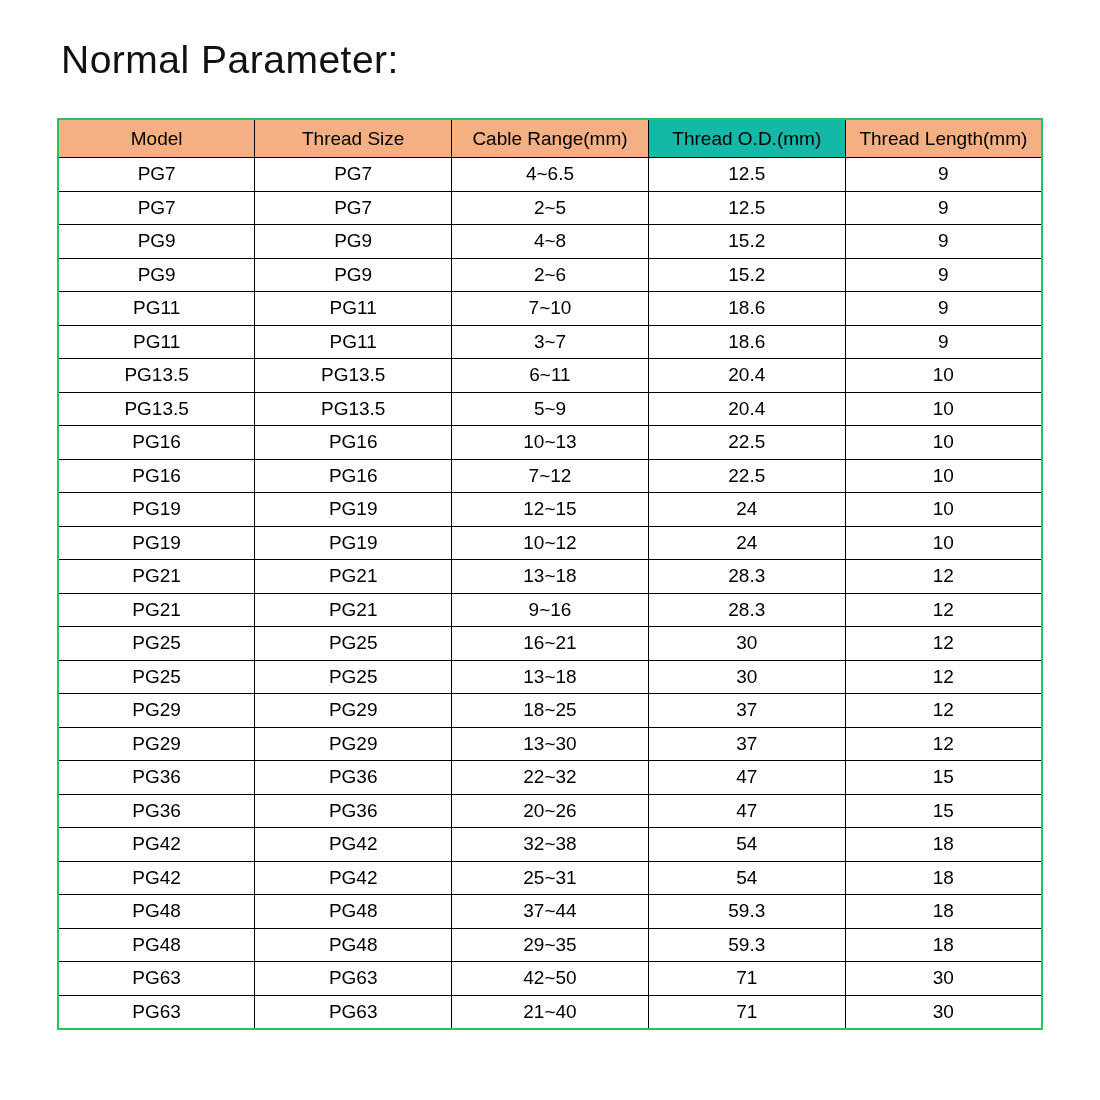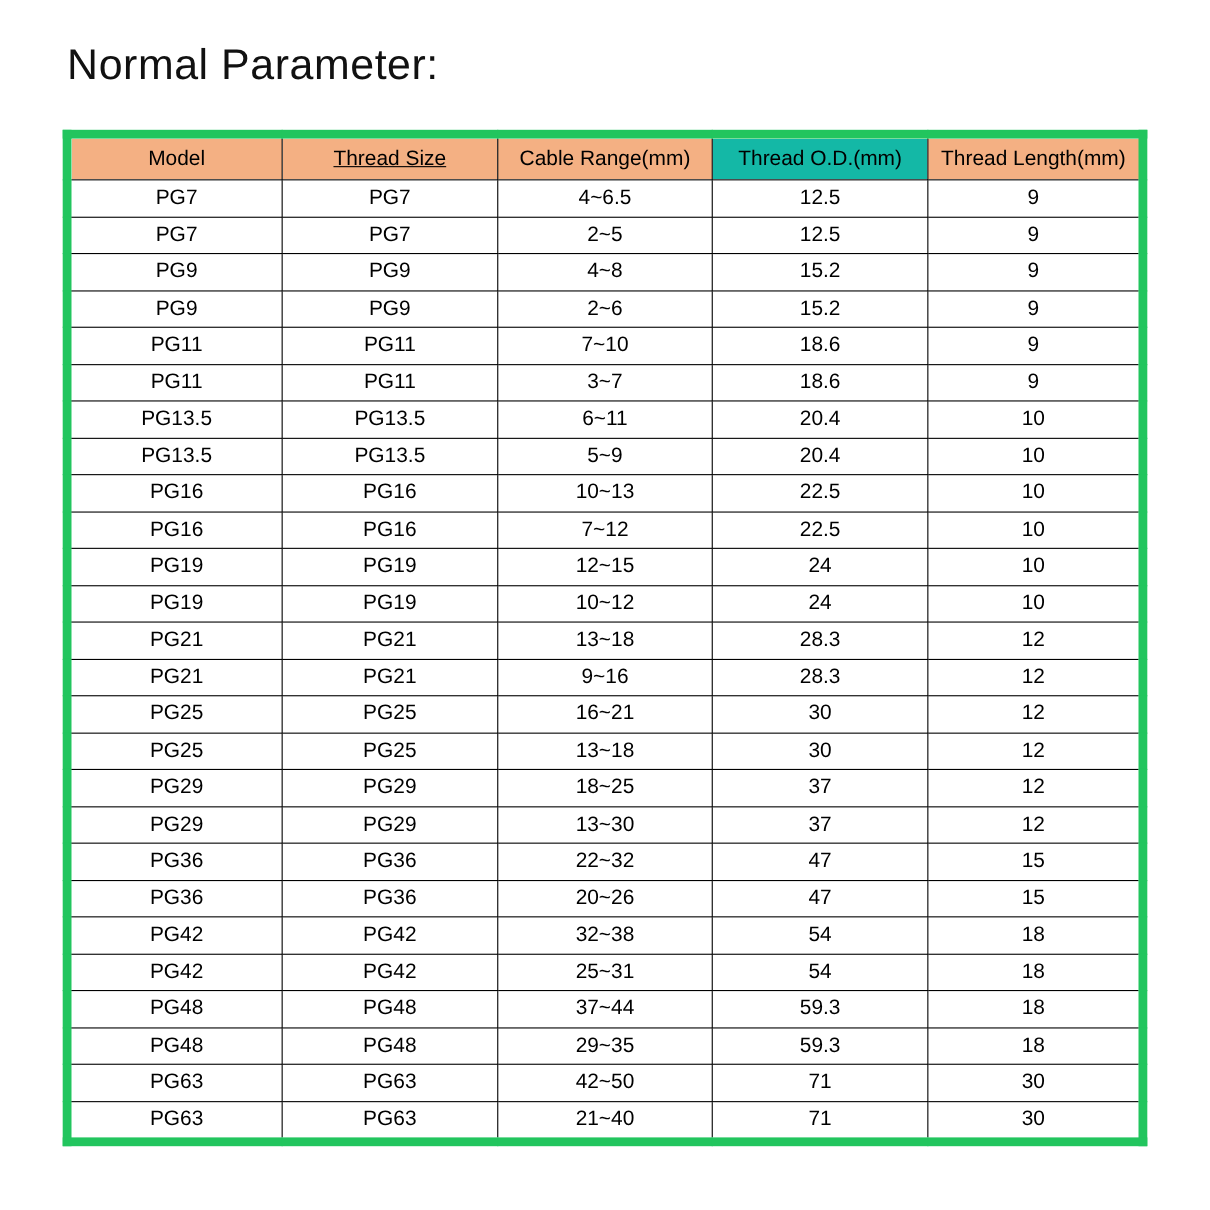--- a/index.html
+++ b/index.html
@@ -29,21 +29,21 @@
   .table-wrap {
     position: absolute;
     left: 57px;
     top: 118px;
     width: 986px;
   }
   table.param-table {
     width: 100%;
     border-collapse: collapse;
     table-layout: fixed;
-    border: 8px solid #22c55e;
+    border: 2px solid #22c55e;
     font-size: 19px;
   }
   table.param-table th,
   table.param-table td {
     border: 1px solid #000000;
     text-align: center;
     vertical-align: middle;
     padding: 0;
     overflow: hidden;
     white-space: nowrap;
@@ -62,21 +62,21 @@
 <body>
 
 <div class="page">
   <div class="page-title">Normal Parameter:</div>
 
   <div class="table-wrap">
     <table class="param-table">
       <thead>
         <tr id="header-row">
             <th style="background: rgb(244, 176, 131);">Model</th>
-            <th style="background: rgb(244, 176, 131); text-decoration: underline;">Thread Size</th>
+            <th style="background: rgb(244, 176, 131);">Thread Size</th>
             <th style="background: rgb(244, 176, 131); margin-top: 30px;">Cable Range(mm)</th>
             <th style="background: #14b8a6;">Thread O.D.(mm)</th>
             <th style="background: rgb(244, 176, 131); text-align: center;">Thread Length(mm)</th>
           </tr>
       </thead>
       <tbody id="table-body">
           <tr>
             <td>PG7</td>
             <td>PG7</td>
             <td>4~6.5</td>

